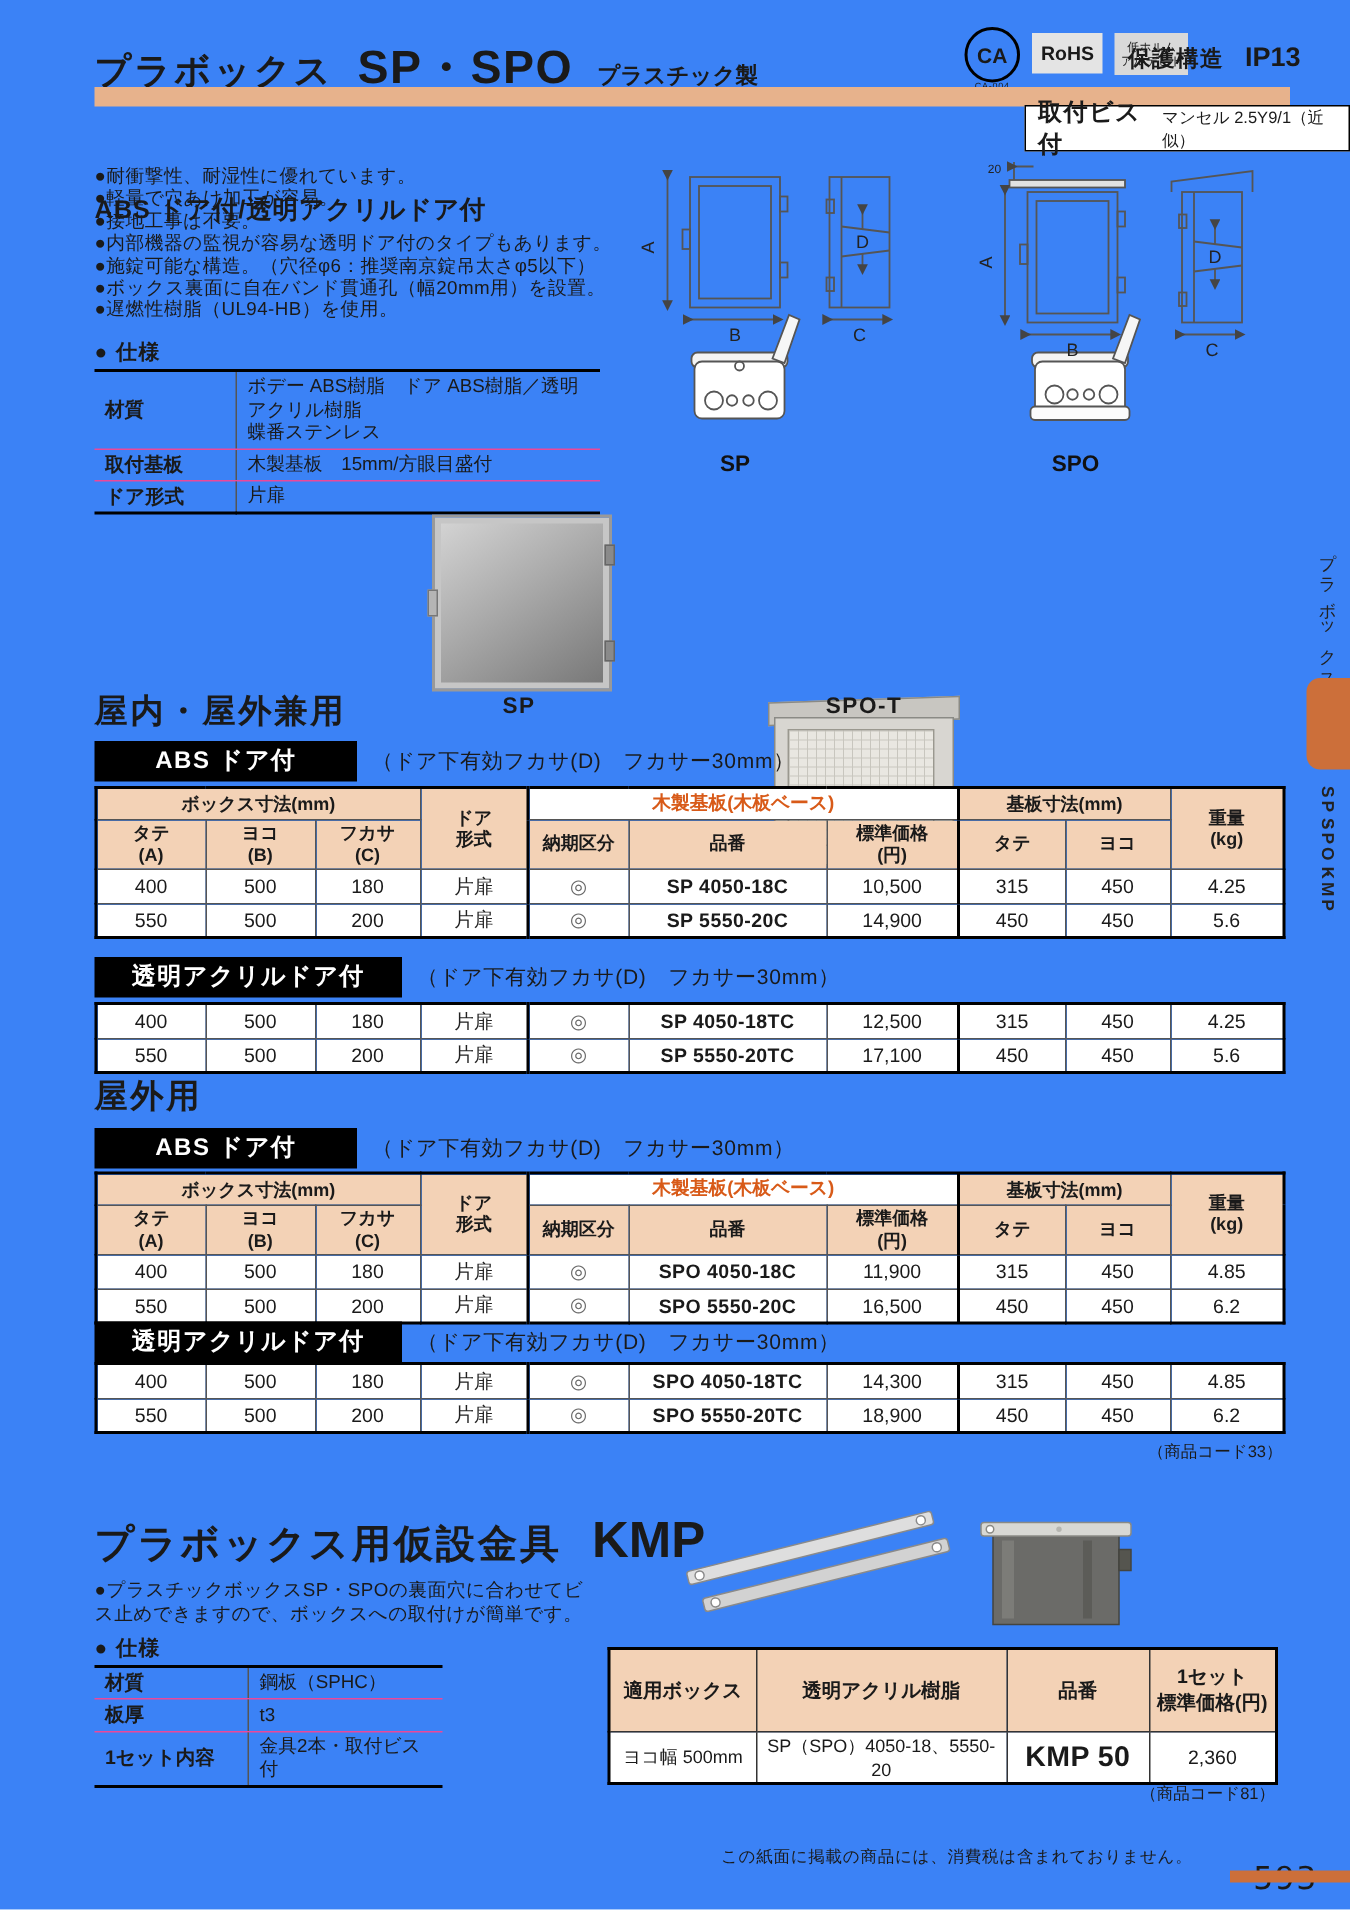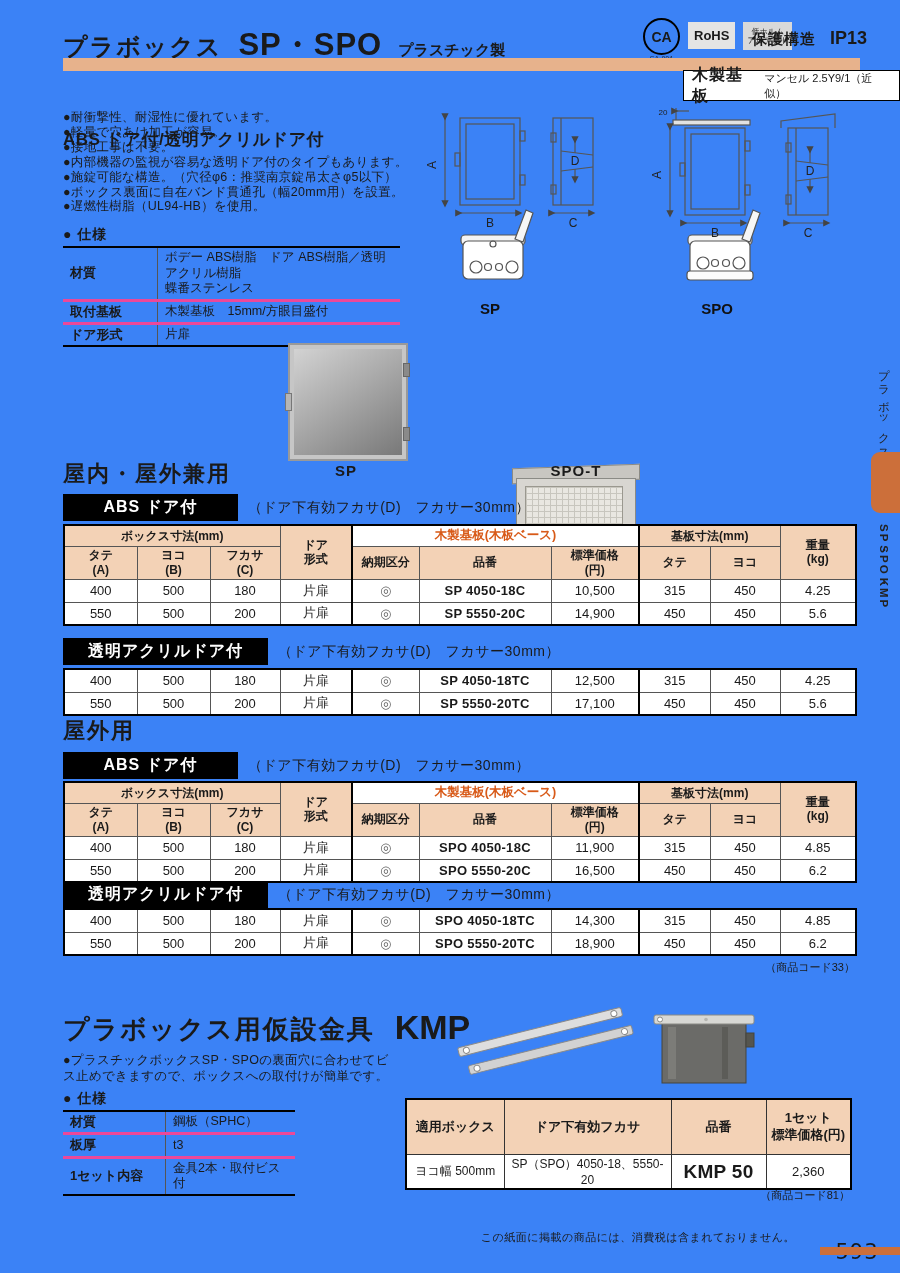--- a/index.html
+++ b/index.html
@@ -28,21 +28,21 @@
   .colorbox{border:1.5px solid #000;background:#fff;display:flex;align-items:center;gap:6px;padding:0 8px;height:29px;}
   .color-name{font-size:16px;font-weight:bold;letter-spacing:1px;}
   .color-spec{font-size:11px;}
 
   
   .features{font-size:12.5px;line-height:14.9px;letter-spacing:0.3px;}
 
   
   .spec-h{font-size:14px;font-weight:bold;letter-spacing:1px;}
   table.spec{border-collapse:collapse;border-top:2px solid #000;border-bottom:2px solid #000;}
-  table.spec td{border-bottom:3px solid #ec4899;font-size:12.5px;padding:2px 7px;vertical-align:middle;text-align:left;line-height:1.25;}
+  table.spec td{border-bottom:1px solid #ec4899;font-size:12.5px;padding:2px 7px;vertical-align:middle;text-align:left;line-height:1.25;}
   table.spec tr:last-child td{border-bottom:none;}
   table.spec td.lb{font-weight:bold;border-right:1px solid #555;font-size:13px;}
 
   
   .sec-title{font-size:22px;font-weight:bold;letter-spacing:2px;}
   .blabel{background:#000;color:#fff;font-weight:bold;font-size:16px;text-align:center;
           display:inline-block;padding:3px 0;letter-spacing:1px;}
   .note14{font-size:14px;letter-spacing:0.5px;}
 
   
@@ -119,21 +119,21 @@
   <div class="abs protection" style="left:752px;top:28px;">
     <span class="prot-l">保護構造</span>
     <span class="prot-v">IP13</span>
   </div>
 
   <div class="abs tanbar" style="left:63px;top:58px;"></div>
 
   <div class="abs subtitle" style="left:63px;top:80px;margin-top:48px;">ABS ドア付/透明アクリルドア付</div>
 
   <div class="abs colorbox" style="left:683px;top:70px;">
-    <span class="color-name">木製基板</span>
+    <span class="color-name">取付ビス付</span>
     <span class="color-spec">マンセル 2.5Y9/1（近似）</span>
   </div>
 
   <div class="abs features" style="left:63px;top:110px;width:380px;">
     <div>●耐衝撃性、耐湿性に優れています。</div>
     <div>●軽量で穴あけ加工が容易。</div>
     <div>●接地工事は不要。</div>
     <div>●内部機器の監視が容易な透明ドア付のタイプもあります。</div>
     <div>●施錠可能な構造。（穴径φ6：推奨南京錠吊太さφ5以下）</div>
     <div>●ボックス裏面に自在バンド貫通孔（幅20mm用）を設置。</div>
@@ -533,21 +533,21 @@
   <table class="abs kmp" style="left:405px;top:1098px;">
     <colgroup>
         <col style="width:98px">
         <col style="width:167px">
         <col style="width:95px">
         <col style="width:85px">
       </colgroup>
     <tbody>
         <tr>
       <th>適用ボックス</th>
-      <th>ドア下有効フカサ</th>
+      <th>透明アクリル樹脂</th>
       <th>品番</th>
       <th>1セット
 標準価格(円)</th>
     </tr>
     <tr>
       <td>ヨコ幅 500mm</td>
       <td>SP（SPO）4050-18、5550-20</td>
       <td class="model">KMP 50</td>
       <td class="price">2,360</td>
     </tr>

